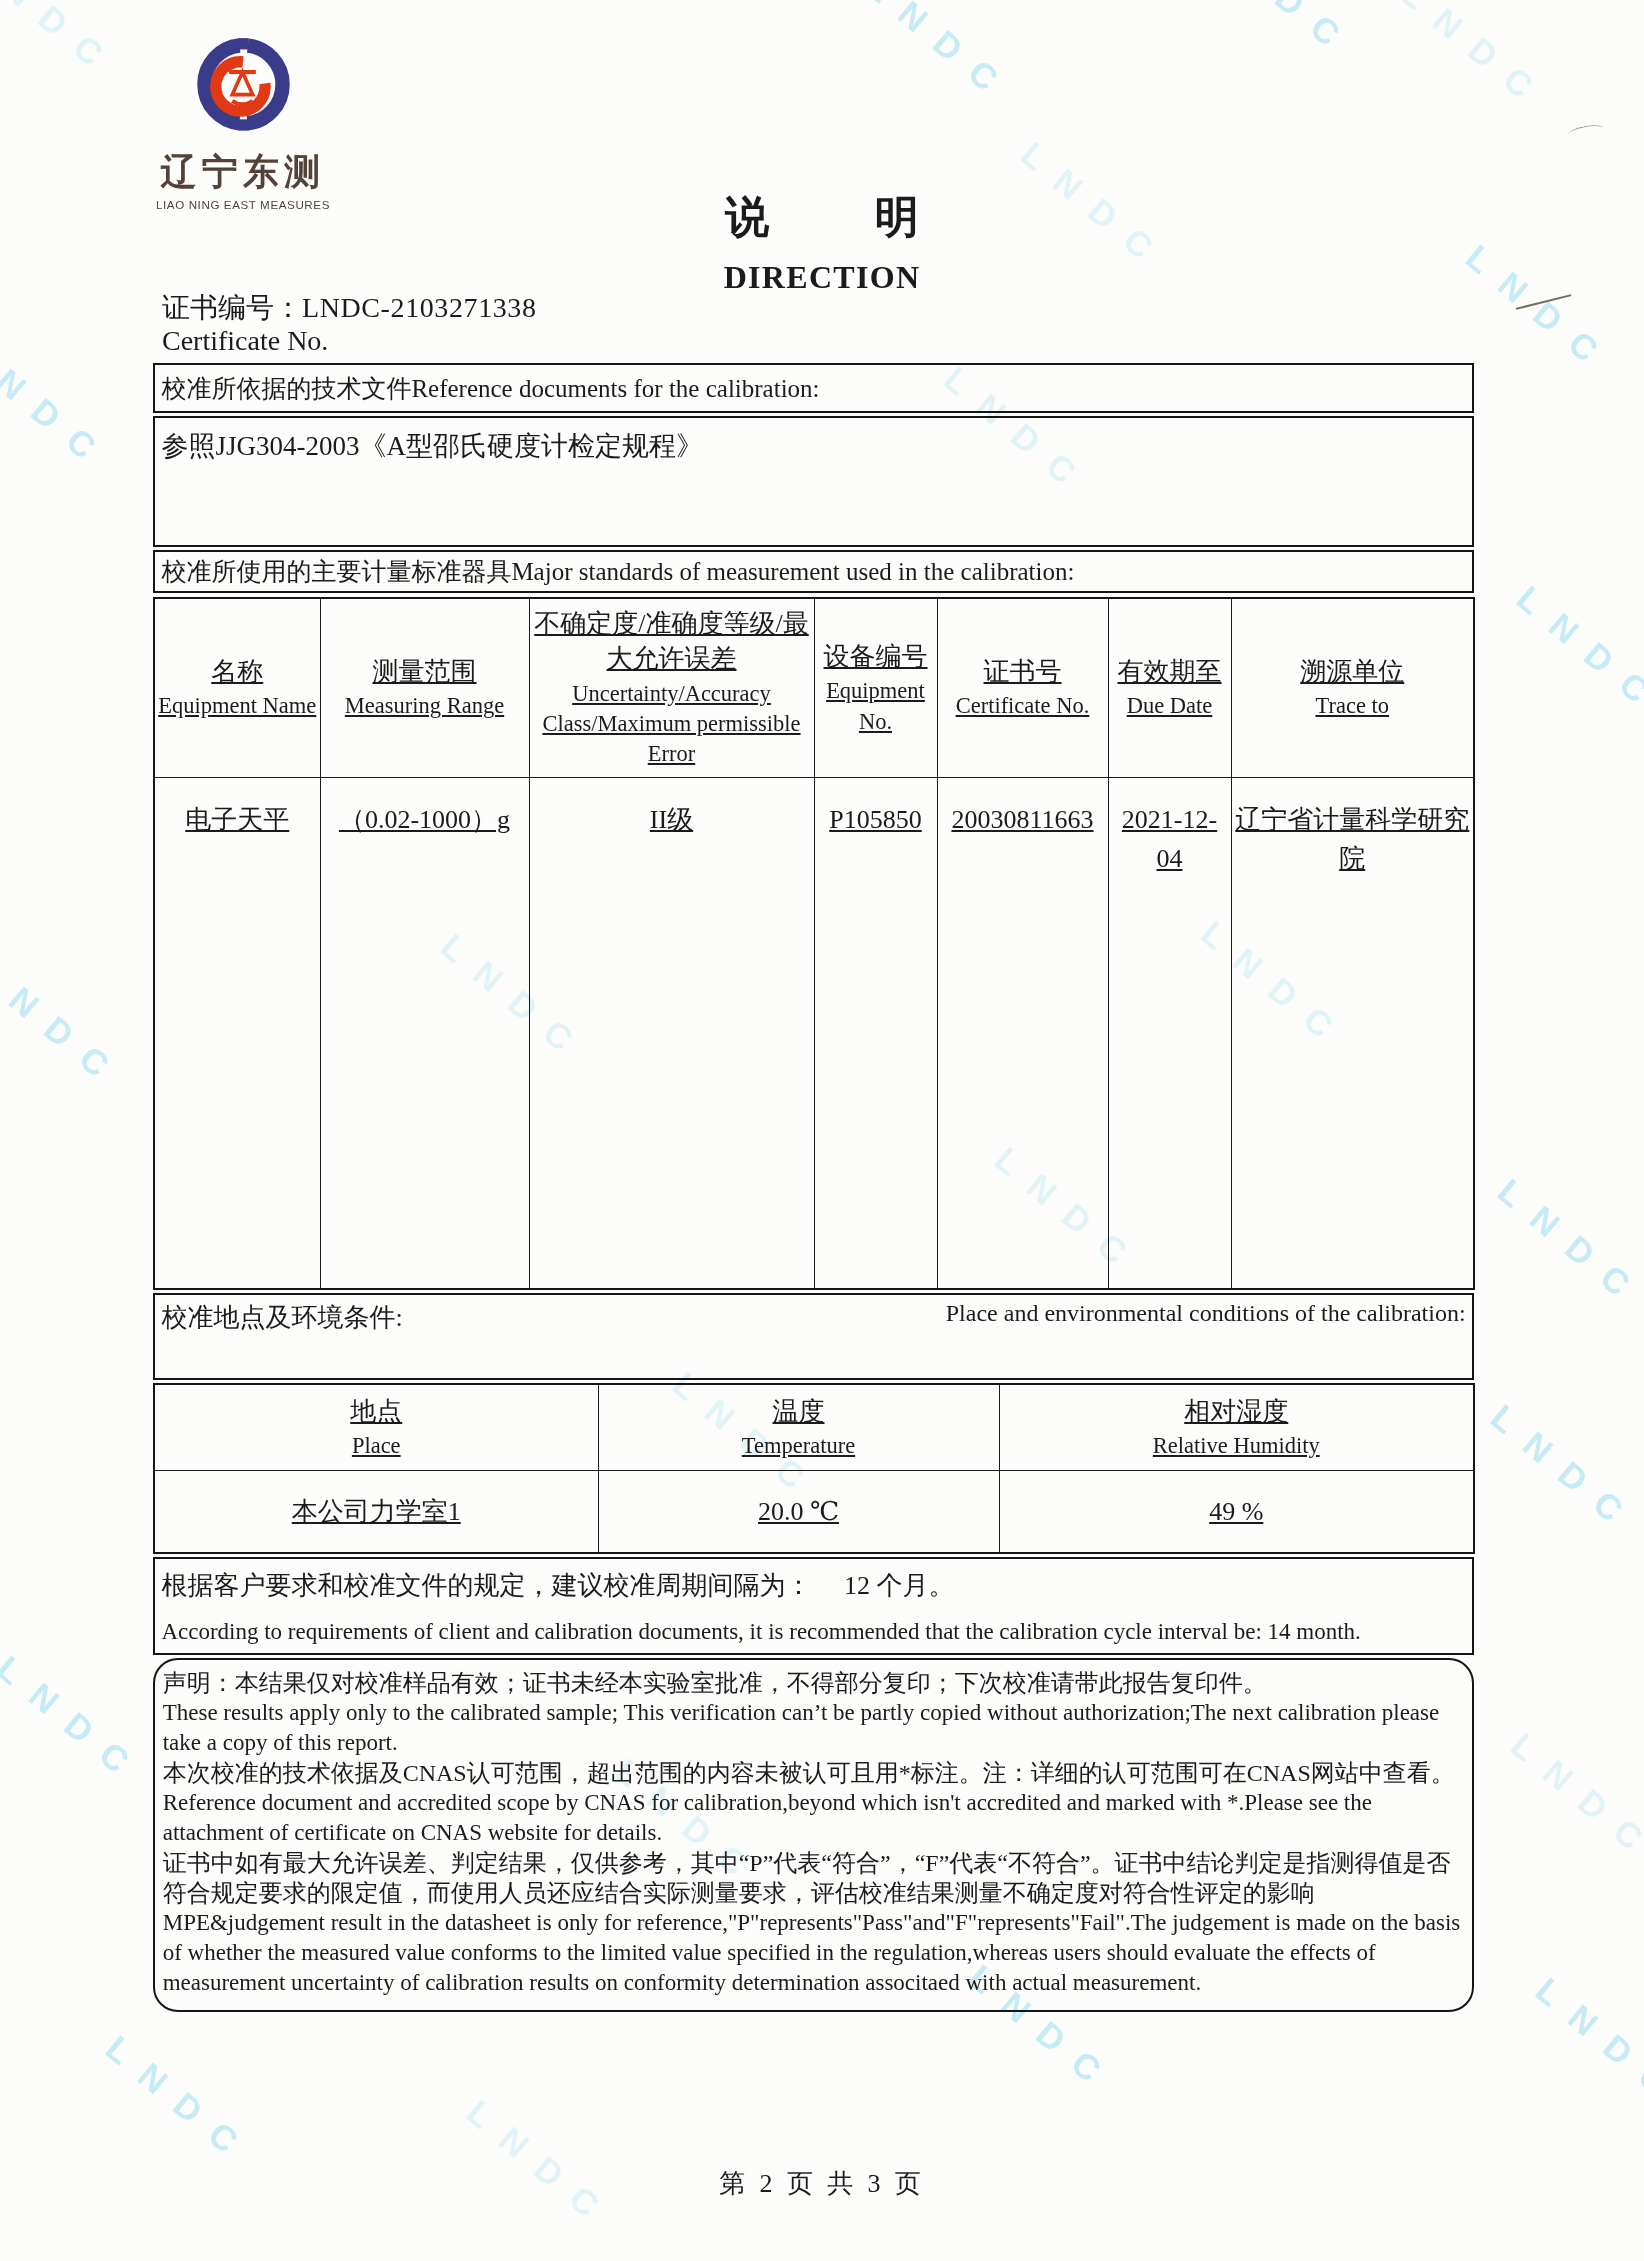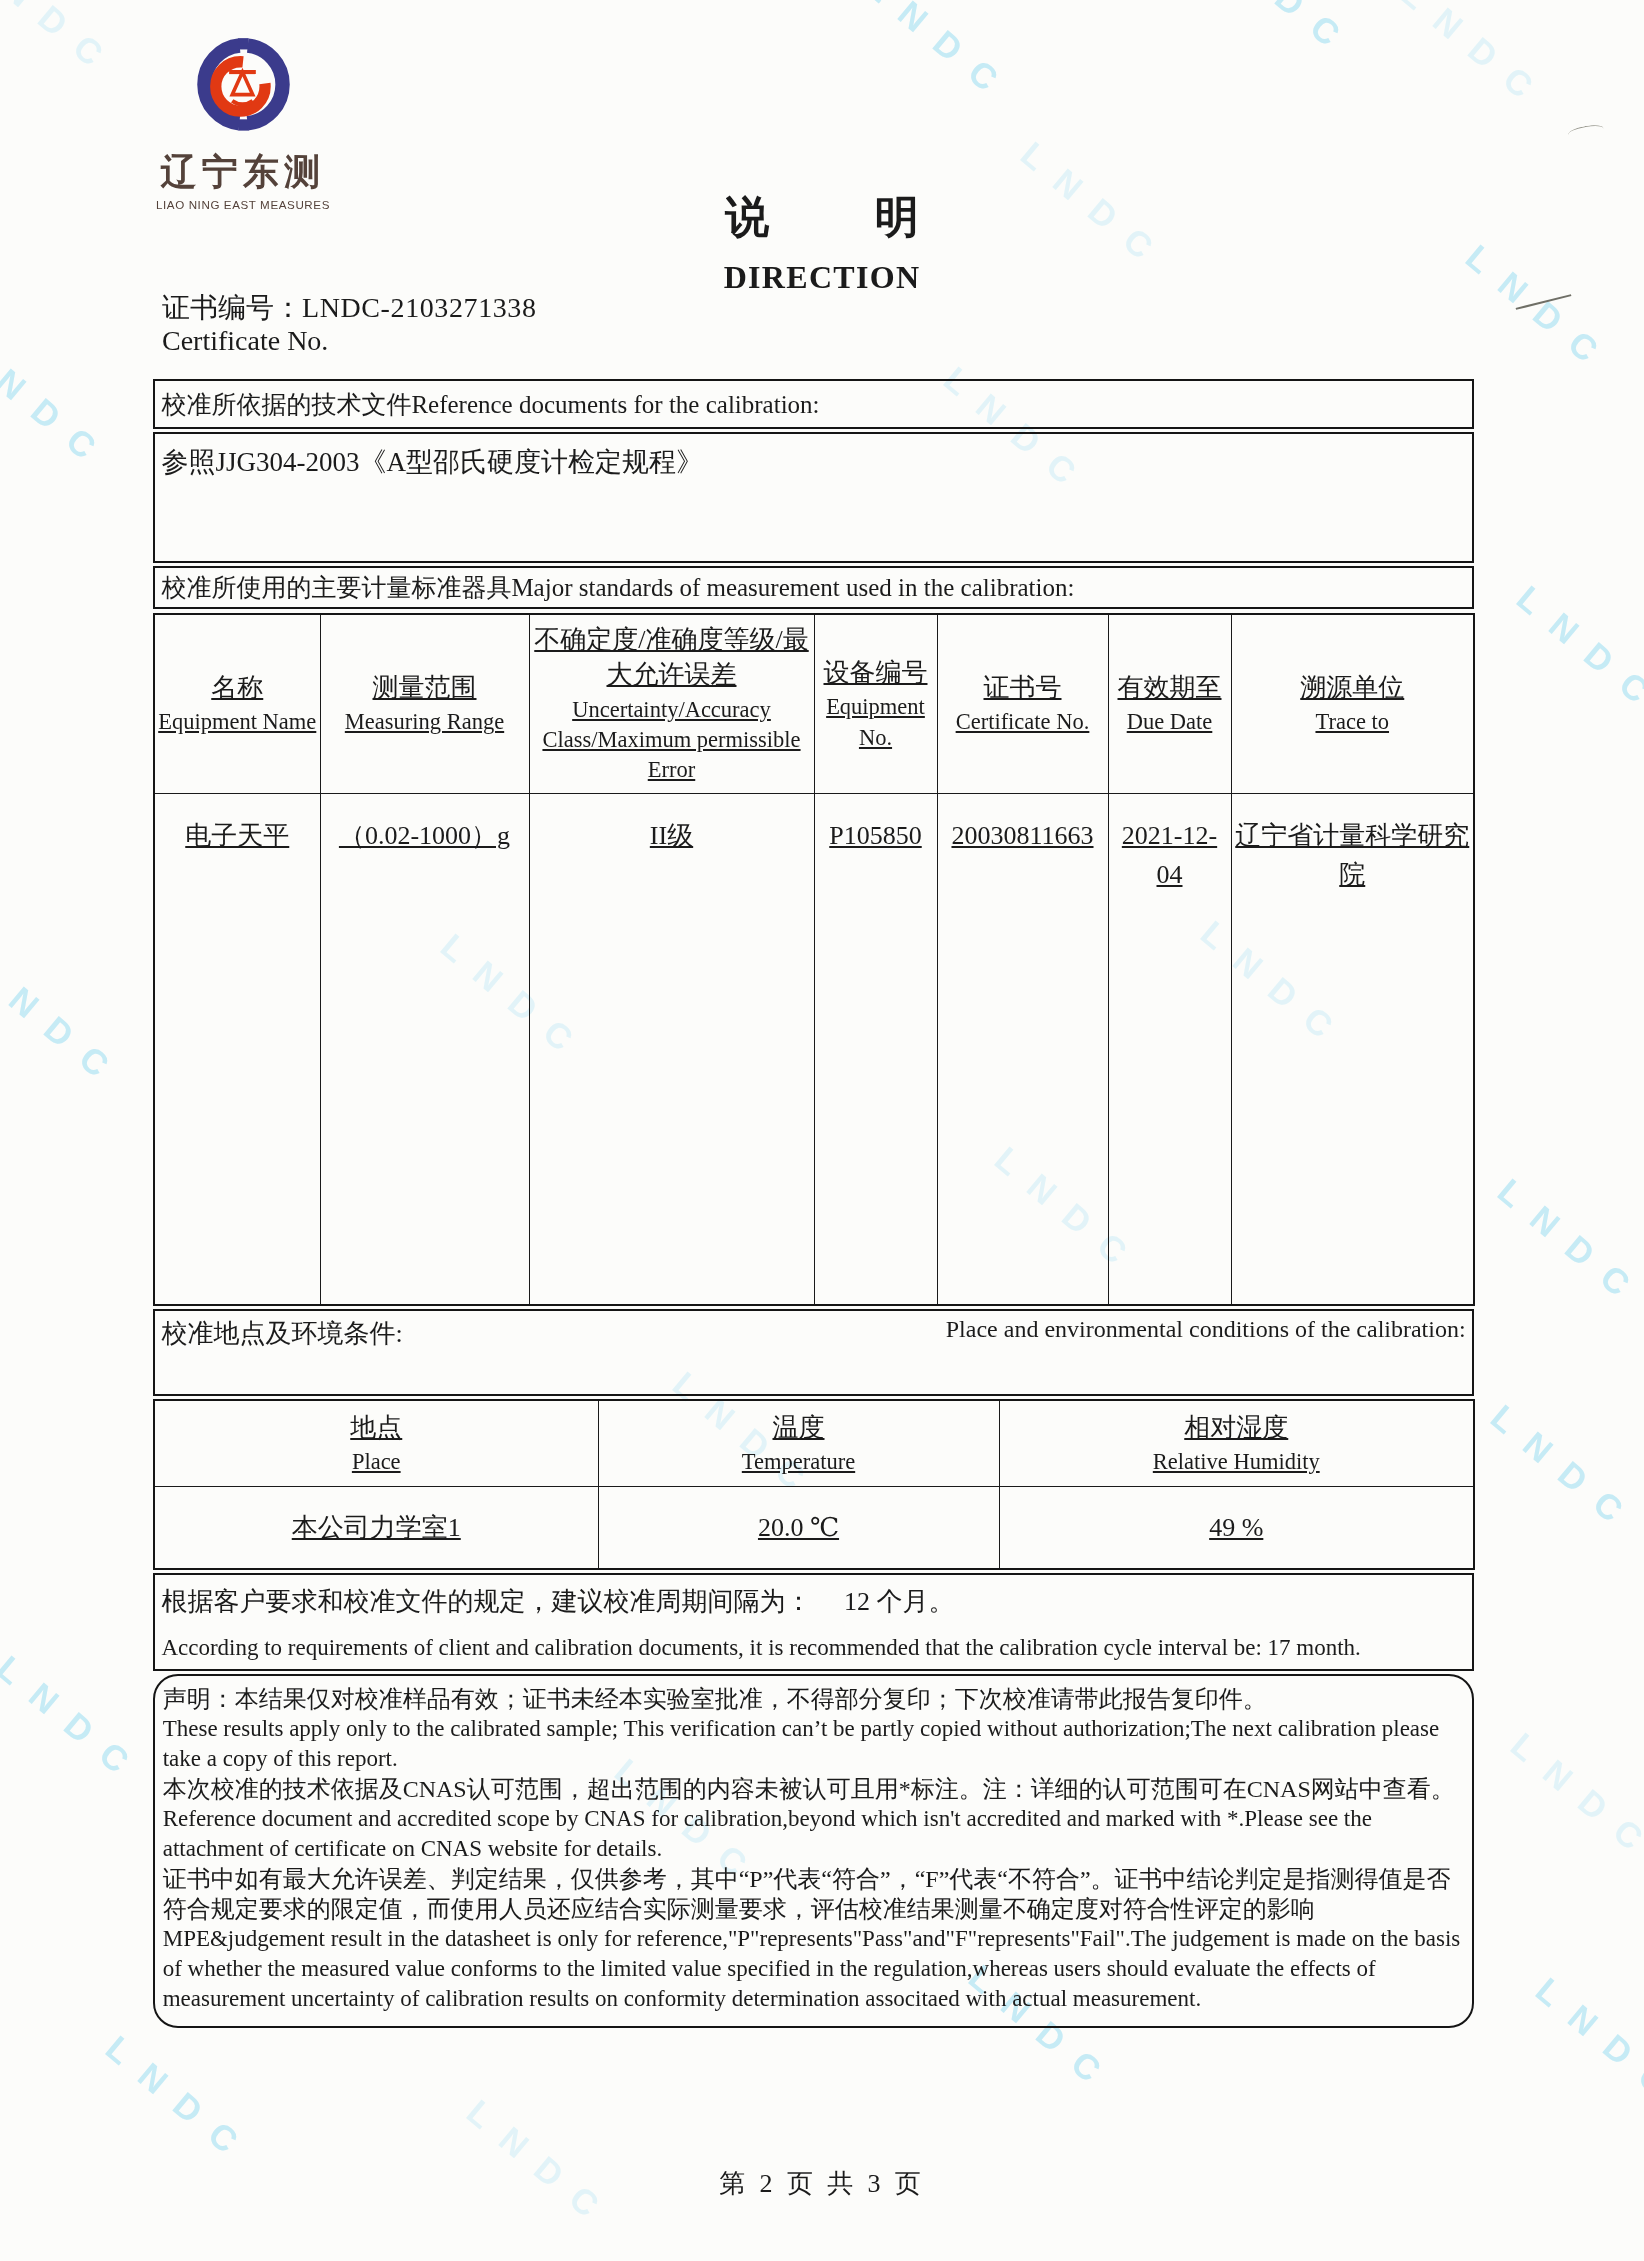--- a/index.html
+++ b/index.html
@@ -29,21 +29,21 @@
   
   .title{position:absolute;left:0;top:188px;width:100%;text-align:center;font-family:Liberation Serif, serif;}
   .title-cn{font-size:44px;font-weight:bold;letter-spacing:2.4em;margin-right:-2.4em;}
   .title-en{margin-top:11.6px;font-size:32px;font-weight:bold;letter-spacing:1.3px;}
   
   .certline{position:absolute;left:162px;top:291px;font-size:28px;line-height:1.18;}
   .certline .no{letter-spacing:0.6px;}
   
   .content{position:absolute;left:153px;top:363px;width:1321px;}
   .box{border:2.6px solid #151515;margin-top:3.2px;box-sizing:border-box;background:transparent;}
-  .box:first-child{margin-top:16px;}
+  .box:first-child{margin-top:0;}
   .sec-header{height:50px;display:flex;align-items:center;padding:0 6.4px;font-size:25px;}
   .ref-body{height:131px;padding:10.3px 6.4px;font-size:27px;box-sizing:border-box;}
   .std-header{height:43px;display:flex;align-items:center;padding:0 6.4px;font-size:25px;}
   table{border-collapse:collapse;width:100%;table-layout:fixed;}
   .std-table,.env-table{border:2.6px solid #151515;margin-top:3.2px;}
   td,th{border:1.9px solid #1a1a1a;font-weight:normal;text-align:center;box-sizing:border-box;padding:2.6px;text-decoration:underline;}
   .std-table{height:693px;}
   .std-table .head-row{height:180px;}
   .cell-cn{font-size:26px;line-height:1.35;}
   .cell-en{font-size:22.5px;line-height:1.35;margin-top:2.6px;}
@@ -212,21 +212,21 @@
       <tr class="data-row">
         <td>本公司力学室1</td>
         <td>20.0 ℃</td>
         <td>49 %</td>
       </tr>
     </tbody>
       </table>
 
     <div class="box rec-box">
       <div class="rec-cn">根据客户要求和校准文件的规定，建议校准周期间隔为：　 12 个月。</div>
-      <div class="rec-en">According to requirements of  client and calibration documents, it is recommended that the calibration cycle interval be: 17  month.</div>
+      <div class="rec-en">According to requirements of  client and calibration documents, it is recommended that the calibration cycle interval be: 14  month.</div>
     </div>
 
     <div class="box decl-box">
       <p class="cn">声明：本结果仅对校准样品有效；证书未经本实验室批准，不得部分复印；下次校准请带此报告复印件。</p>
       <p>These results apply only to the calibrated sample;  This verification can’t be partly copied without authorization;The next calibration please take a copy of this report.</p>
       <p class="cn">本次校准的技术依据及CNAS认可范围，超出范围的内容未被认可且用*标注。注：详细的认可范围可在CNAS网站中查看。</p>
       <p>Reference document and accredited scope by CNAS for calibration,beyond which isn't accredited and marked with *.Please see the attachment of certificate on CNAS website for details.</p>
       <p class="cn">证书中如有最大允许误差、判定结果，仅供参考，其中“P”代表“符合”，“F”代表“不符合”。证书中结论判定是指测得值是否符合规定要求的限定值，而使用人员还应结合实际测量要求，评估校准结果测量不确定度对符合性评定的影响</p>
       <p>MPE&amp;judgement result in the datasheet is only for reference,"P"represents"Pass"and"F"represents"Fail".The judgement is made on the basis of whether the measured value conforms to the limited value specified in the regulation,whereas users should evaluate the effects of measurement uncertainty of calibration results on conformity determination associtaed with actual measurement.</p>
     </div>

